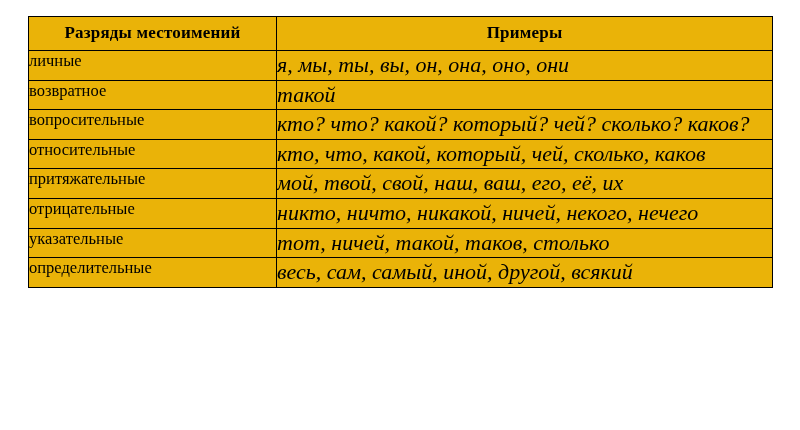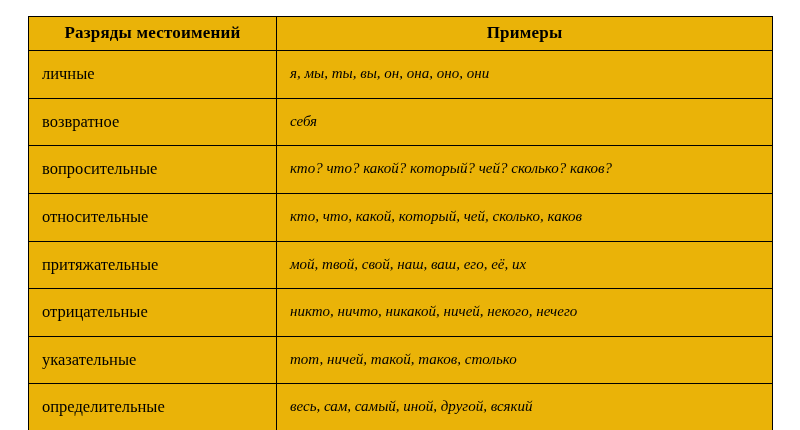--- a/index.html
+++ b/index.html
@@ -31,37 +31,37 @@
     table-layout: fixed;
     background: #eab308;
   }
   table.pronoun-table col.col-category { width: 248px; }
   table.pronoun-table col.col-examples { width: 496px; }
 
   table.pronoun-table th,
   table.pronoun-table td {
     border: 1px solid #000000;
     vertical-align: top;
-    padding: 13px;
+    padding: 0;
   }
   table.pronoun-table thead th {
     text-align: center;
     font-weight: bold;
     font-size: 17px;
     padding: 6px 4px 7px 4px;
     letter-spacing: 0.2px;
   }
   .cell-category {
     font-size: 16.5px;
     padding: 6px 6px 6px 10px;
     line-height: 1.25;
     white-space: nowrap;
   }
   .cell-examples {
-    font-size: 15px;
+    font-size: 22px;
     font-style: italic;
     padding: 6px 8px 6px 12px;
     line-height: 1.3;
   }
   tr.row-tall .cell-category,
   tr.row-tall .cell-examples {
     padding-bottom: 22px;
   }
   .examples-line {
     display: block;
@@ -85,21 +85,21 @@
     <tbody>
       <tr>
         <td class="cell-category">личные</td>
         <td class="cell-examples">
           <span class="examples-line">я, мы, ты, вы, он, она, оно, они</span>
         </td>
       </tr>
       <tr>
         <td class="cell-category">возвратное</td>
         <td class="cell-examples">
-          <span class="examples-line">себя</span>
+          <span class="examples-line">такой</span>
         </td>
       </tr>
       <tr>
         <td class="cell-category">вопросительные</td>
         <td class="cell-examples">
           <span class="examples-line">кто? что? какой? который? чей? сколько? каков?</span>
         </td>
       </tr>
       <tr>
         <td class="cell-category">относительные</td>

